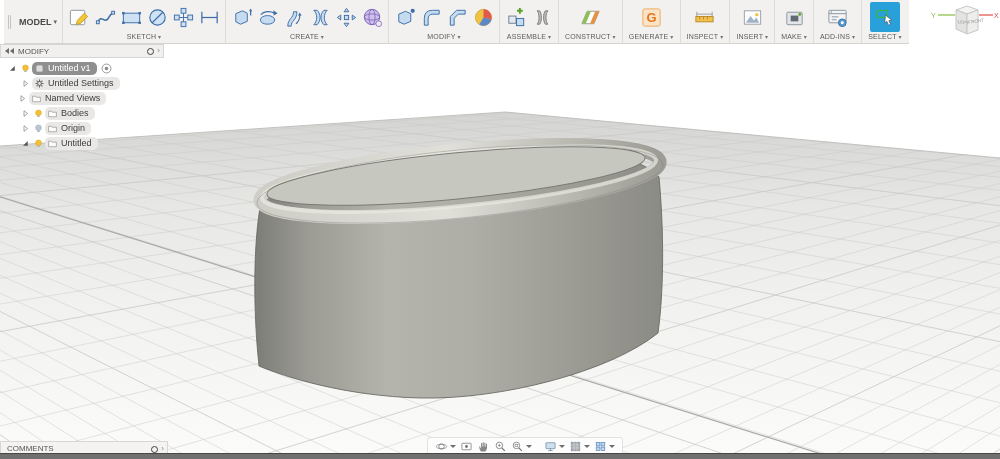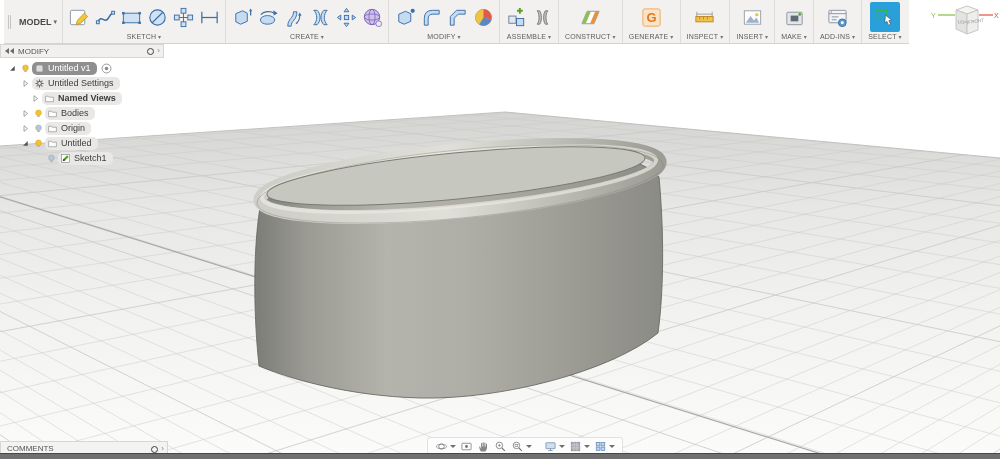--- a/index.html
+++ b/index.html
@@ -568,21 +568,21 @@
                   <line x1="5.7" y1="5.7" x2="7.9" y2="7.9"></line>
                   <line x1="16.1" y1="16.1" x2="18.3" y2="18.3"></line>
                   <line x1="18.3" y1="5.7" x2="16.1" y2="7.9"></line>
                   <line x1="5.7" y1="18.3" x2="7.9" y2="16.1"></line>
                 </g>
               </svg>
             </span>
             <span>Untitled Settings</span>
           </span>
         </div>
-        <div class="tree-row" style="padding-left: 29px; font-weight: bold;">
+        <div class="tree-row" style="padding-left: 16px;">
           <span class="tree-cell">
             <svg viewBox="0 0 24 24" width="9" height="9">
               <polygon points="8,4.5 17.5,12 8,19.5" fill="#fdfdfd" stroke="#6b6b6b" stroke-width="1.6"></polygon>
             </svg>
           </span>
           <span class="pill">
             <span style="display: flex;">
               <svg viewBox="0 0 24 24" width="11" height="11">
                 <path d="M3.5,7 L9.5,7 L11.5,9.2 L20.5,9.2 L20.5,19 L3.5,19 Z" fill="#fdfdfd" stroke="#8a8a8a" stroke-width="1.4"></path>
               </svg>
@@ -644,39 +644,20 @@
               <rect x="9.3" y="16.5" width="5.4" height="3.4" rx="1" fill="#b5b5b5"></rect>
             </svg>
           </span>
           <span class="pill">
             <span style="display: flex;">
               <svg viewBox="0 0 24 24" width="11" height="11">
                 <path d="M3.5,7 L9.5,7 L11.5,9.2 L20.5,9.2 L20.5,19 L3.5,19 Z" fill="#fdfdfd" stroke="#8a8a8a" stroke-width="1.4"></path>
               </svg>
             </span>
             <span>Untitled</span>
-          </span>
-        </div>
-        <div class="tree-row" style="padding-left: 32px;">
-          <span class="tree-cell"></span>
-          <span class="tree-cell">
-            <svg viewBox="0 0 24 24" width="11" height="11">
-              <circle cx="12" cy="10.5" r="6.2" fill="#b9c6d6" stroke="#8aa0b8"></circle>
-              <rect x="9.3" y="16.5" width="5.4" height="3.4" rx="1" fill="#b5b5b5"></rect>
-            </svg>
-          </span>
-          <span class="pill">
-            <span style="display: flex;">
-              <svg viewBox="0 0 24 24" width="11" height="11">
-                <rect x="3.5" y="3.5" width="17" height="17" fill="#fdfdfd" stroke="#8a8a8a" stroke-width="1.4"></rect>
-                <polygon points="6,18 8,12.5 15.5,5 19,8.5 11.5,16" fill="#55a033"></polygon>
-                <polygon points="6,18 8,12.5 11.5,16" fill="#2f2f2f"></polygon>
-              </svg>
-            </span>
-            <span>Sketch1</span>
           </span>
         </div>
       </div>
   </div>
 
   <div id="navbar">
       <span class="nav-btn">
         <span style="display: flex;">
           <svg viewBox="0 0 24 24" width="13" height="13">
             <circle cx="12" cy="12" r="5" fill="none" stroke="#6f6f6f" stroke-width="1.4"></circle>

